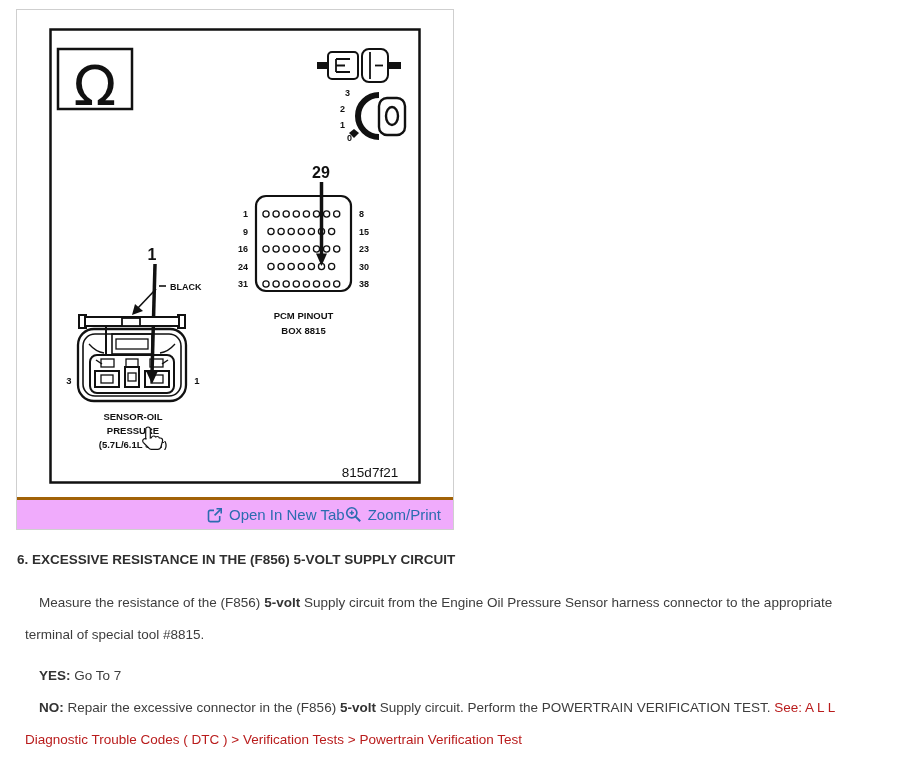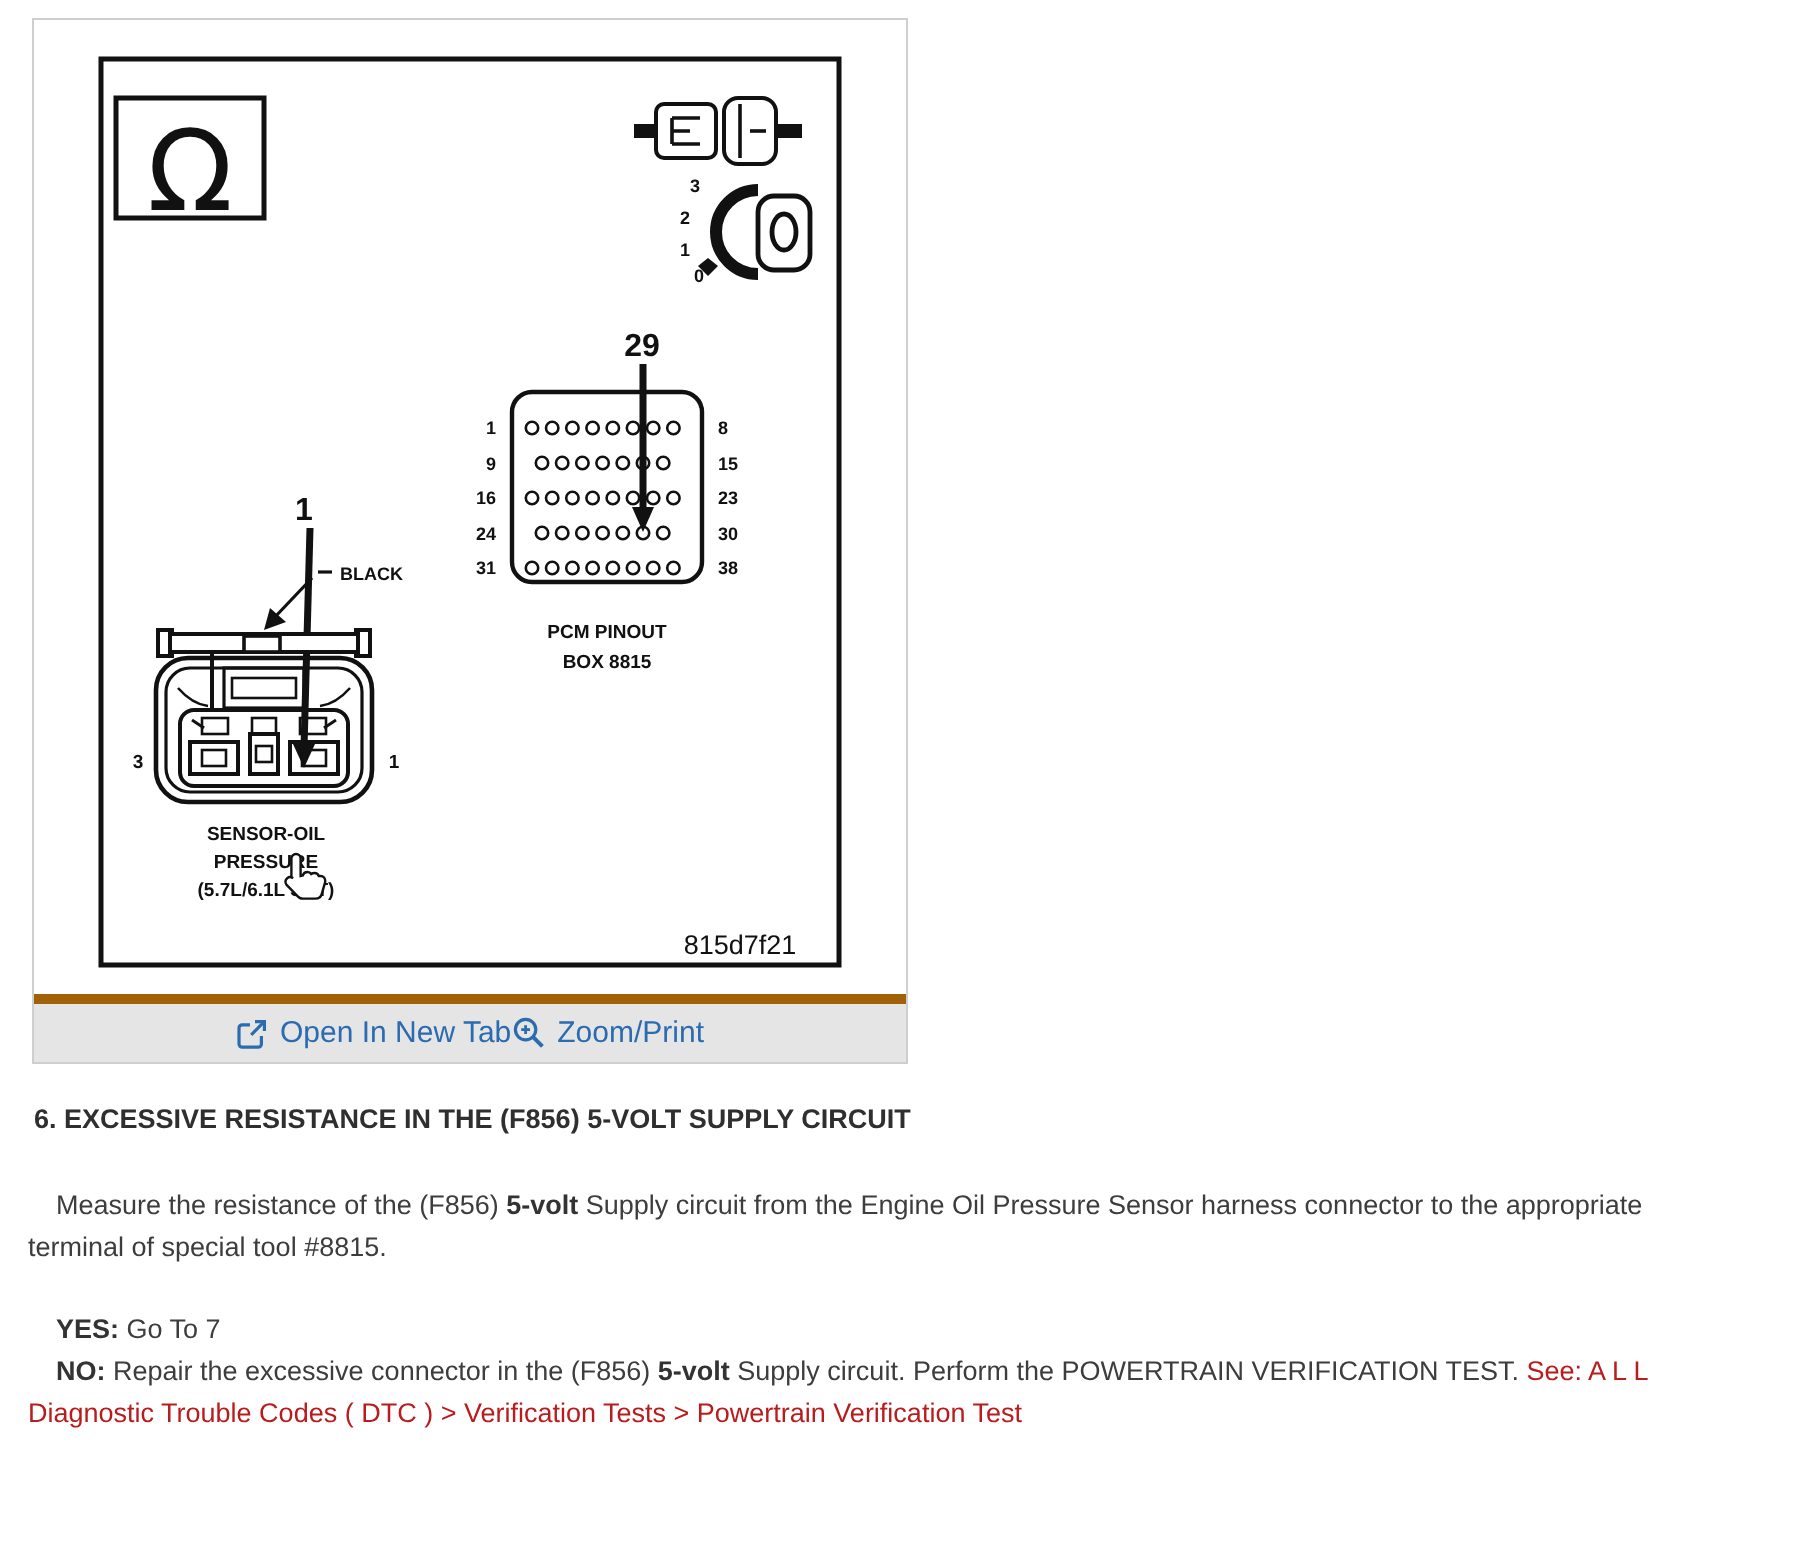--- a/index.html
+++ b/index.html
@@ -3,31 +3,31 @@
 <meta charset="utf-8">
 <style>
   html,body{margin:0;padding:0;background:#fff;width:906px;height:781px;
     font-family:"Liberation Sans",sans-serif;color:#3d3d3d;position:relative;}
 
   
   .panel{position:absolute;left:16px;top:9px;width:438px;background:#fff;
     border:1px solid #cfcfcf;box-sizing:border-box;}
   .diagram-wrap{padding:18px 32px 13px 32px;}
   .diagram-wrap svg{display:block;}
-  .panel-footer{background:#e5e5e5;display:flex;align-items:center;
-    justify-content:center;padding:6px 12px;border-top:5px solid #a16207;}
+  .panel-footer{background:#f0abfc;display:flex;align-items:center;
+    justify-content:flex-end;padding:6px 12px;border-top:3px solid #a16207;}
   .flink{display:flex;align-items:center;gap:6px;color:#2b6cb0;font-size:15px;
     text-decoration:none;cursor:pointer;}
   .flink svg{display:block;}
 
   
   .content{position:absolute;left:14px;top:549px;width:878px;font-size:13.5px;
     line-height:21px;color:#3d3d3d;}
   .content .heading{font-weight:bold;color:#2f2f2f;margin:0 0 12px 3px;font-size:13.5px;}
-  .content p{margin:0;}
+  .content p{margin:11px;}
   .para1{margin-top:22px !important;}
   .indent{text-indent:14px;}
   .qline{margin-top:20px !important;font-weight:bold;color:#333;}
   .qa{margin-top:20px;}
   b{color:#333;}
   .lbl{font-weight:bold;color:#333;}
   a.inline-link{color:#b91c1c;text-decoration:none;cursor:pointer;}
 
   
   .ln{stroke:#111;fill:none;}

